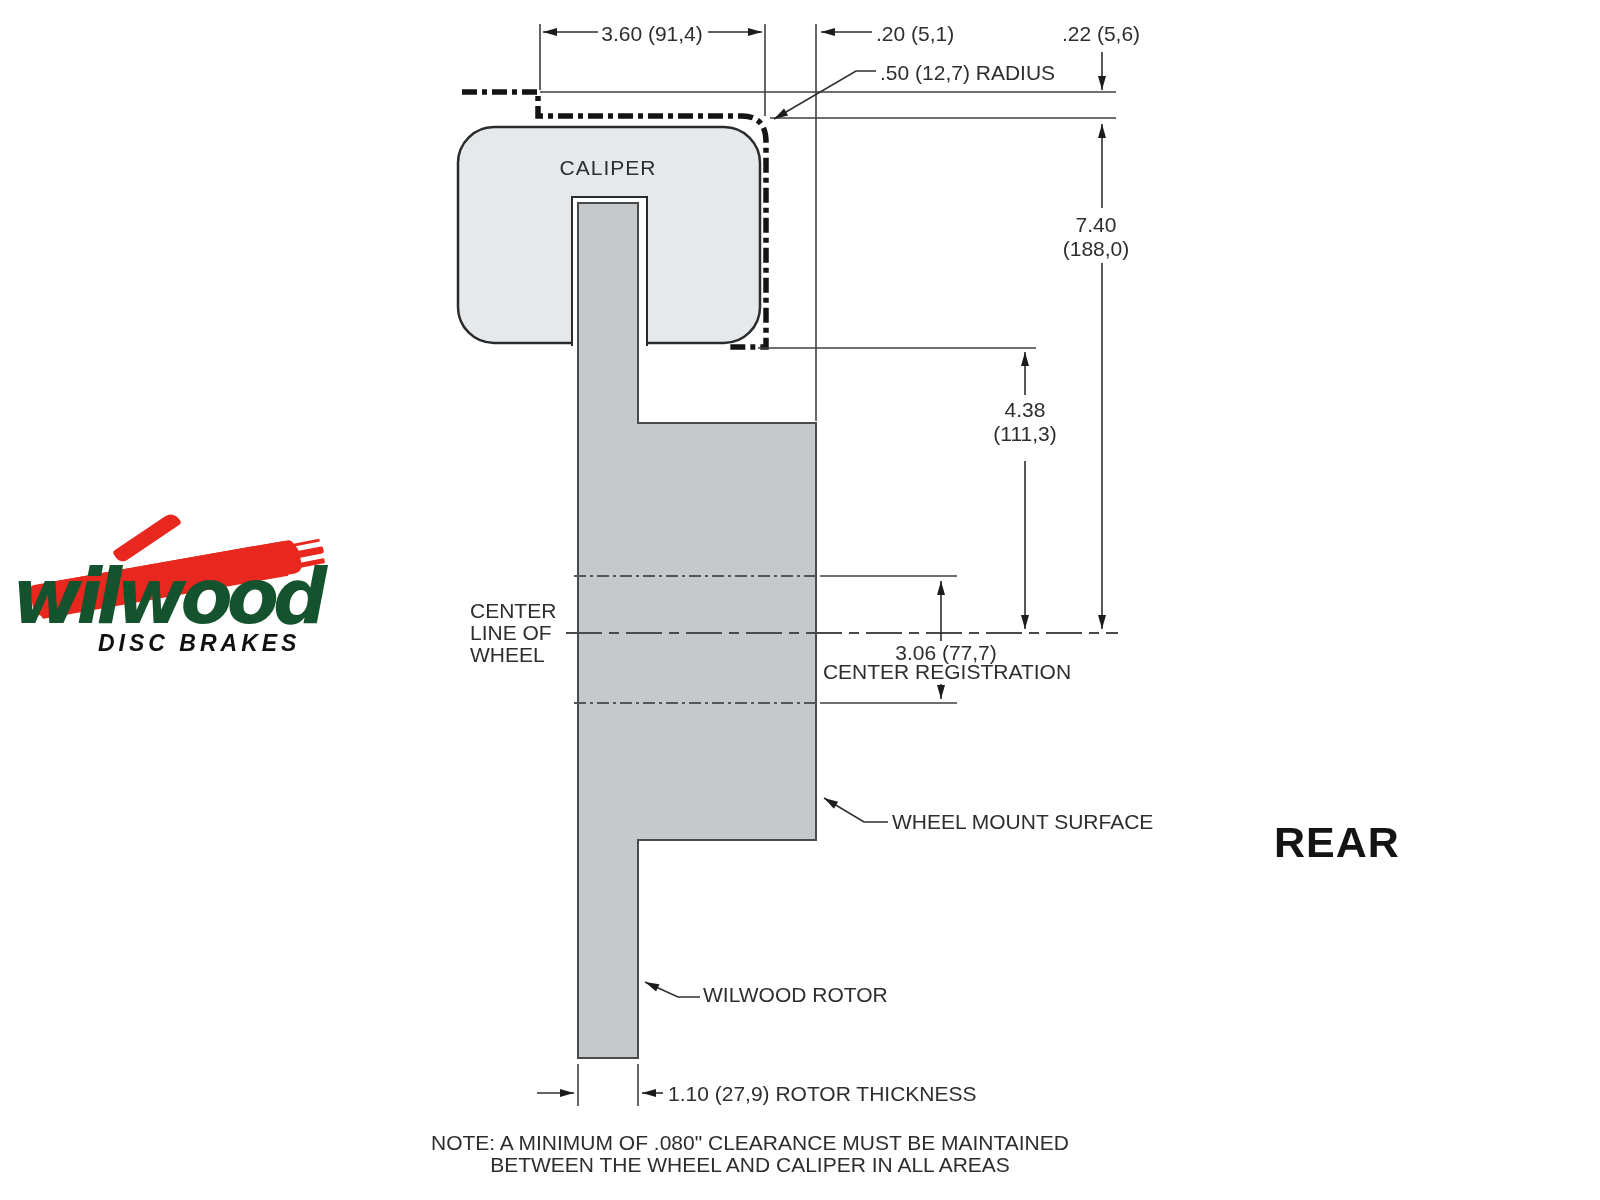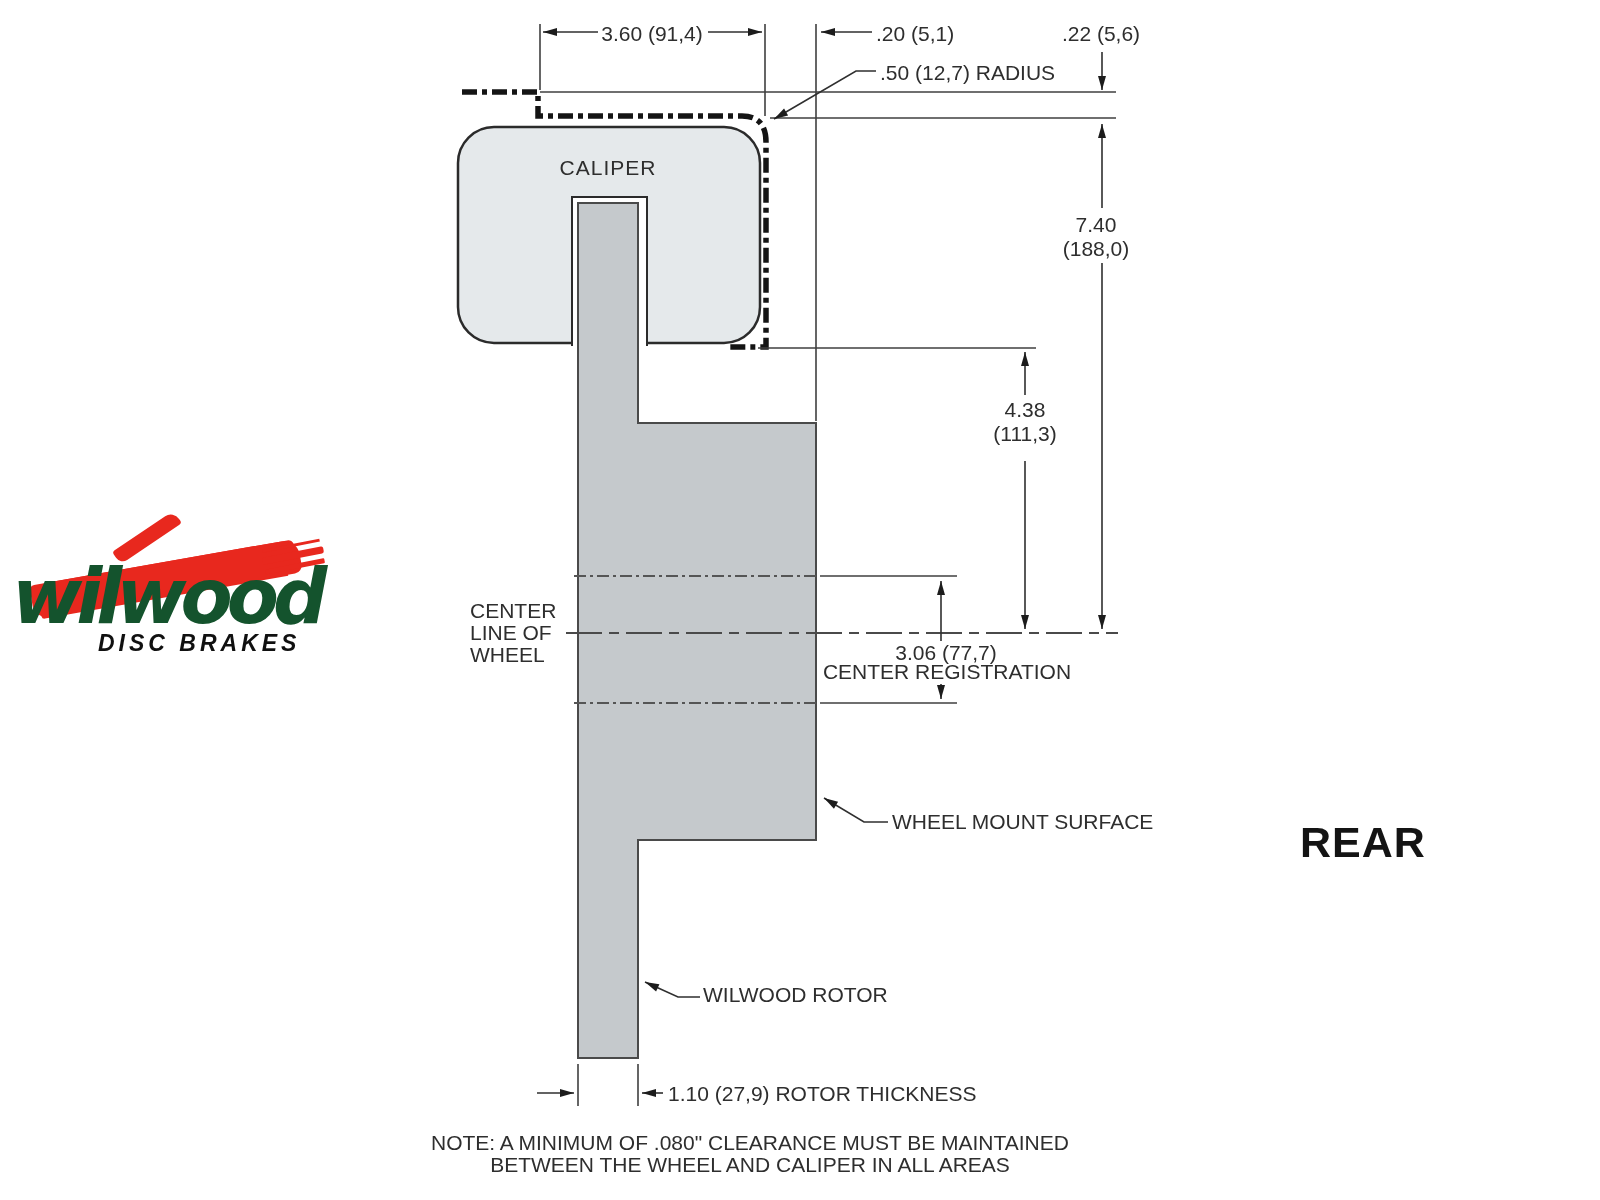--- a/index.html
+++ b/index.html
@@ -22,21 +22,21 @@
               box-shadow:0 11px 0 -1px #e8281e,0 -10px 0 -2px #e8281e;}
   .ww-script{position:absolute;left:2px;top:22px;font-family:"DejaVu Sans",sans-serif;
              font-style:italic;font-weight:bold;font-size:76px;letter-spacing:-6px;color:#14532d;}
   .ww-tag{position:absolute;left:88px;top:100px;font-family:"Liberation Sans",sans-serif;
           font-style:italic;font-weight:bold;font-size:23px;letter-spacing:4px;color:#101010;}
 
   
   .accesspeed{position:absolute;left:1192px;top:530px;width:408px;height:128px;}
 
   
-  .rear-label{position:absolute;left:1300px;top:818px;font-family:"Liberation Sans",sans-serif;
+  .rear-label{position:absolute;left:1274px;top:818px;font-family:"Liberation Sans",sans-serif;
               font-weight:bold;font-size:43px;letter-spacing:1px;color:#141414;}
 </style>
 </head>
 <body>
 
 <div id="stage">
 
   <svg id="drawing" width="1600" height="1200" viewBox="0 0 1600 1200">
     <defs>
       <marker id="arr" viewBox="0 0 16 10" refX="15" refY="5" markerWidth="16" markerHeight="10" orient="auto" markerUnits="userSpaceOnUse">

